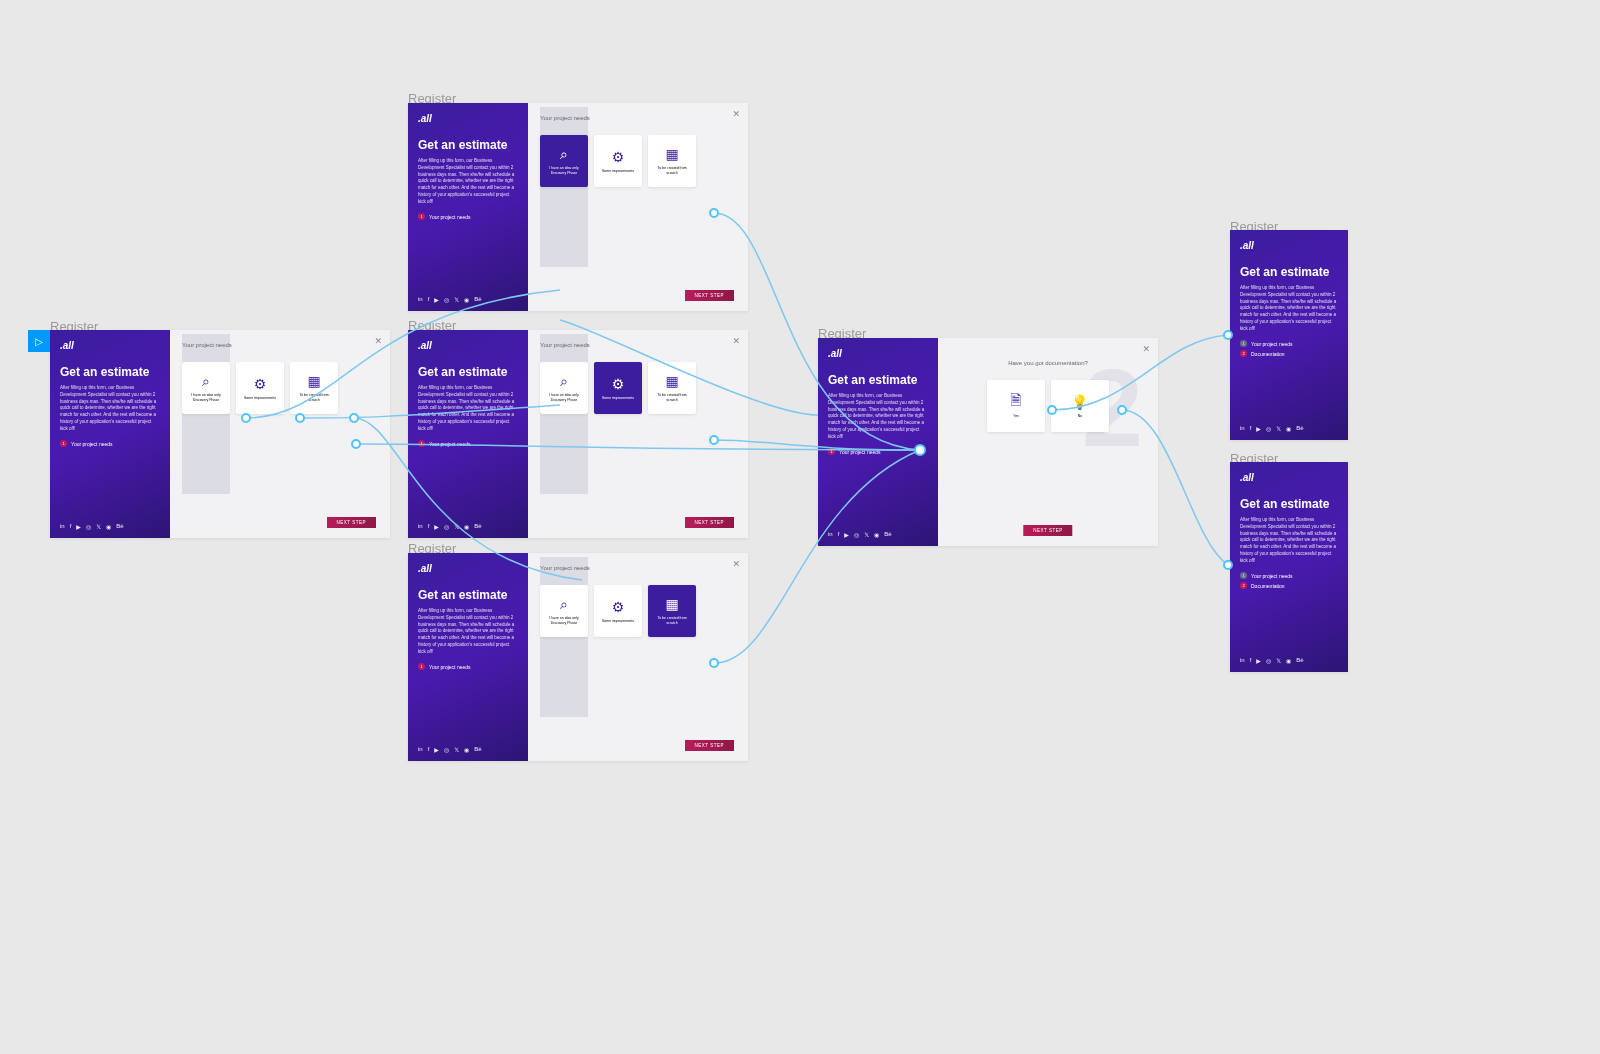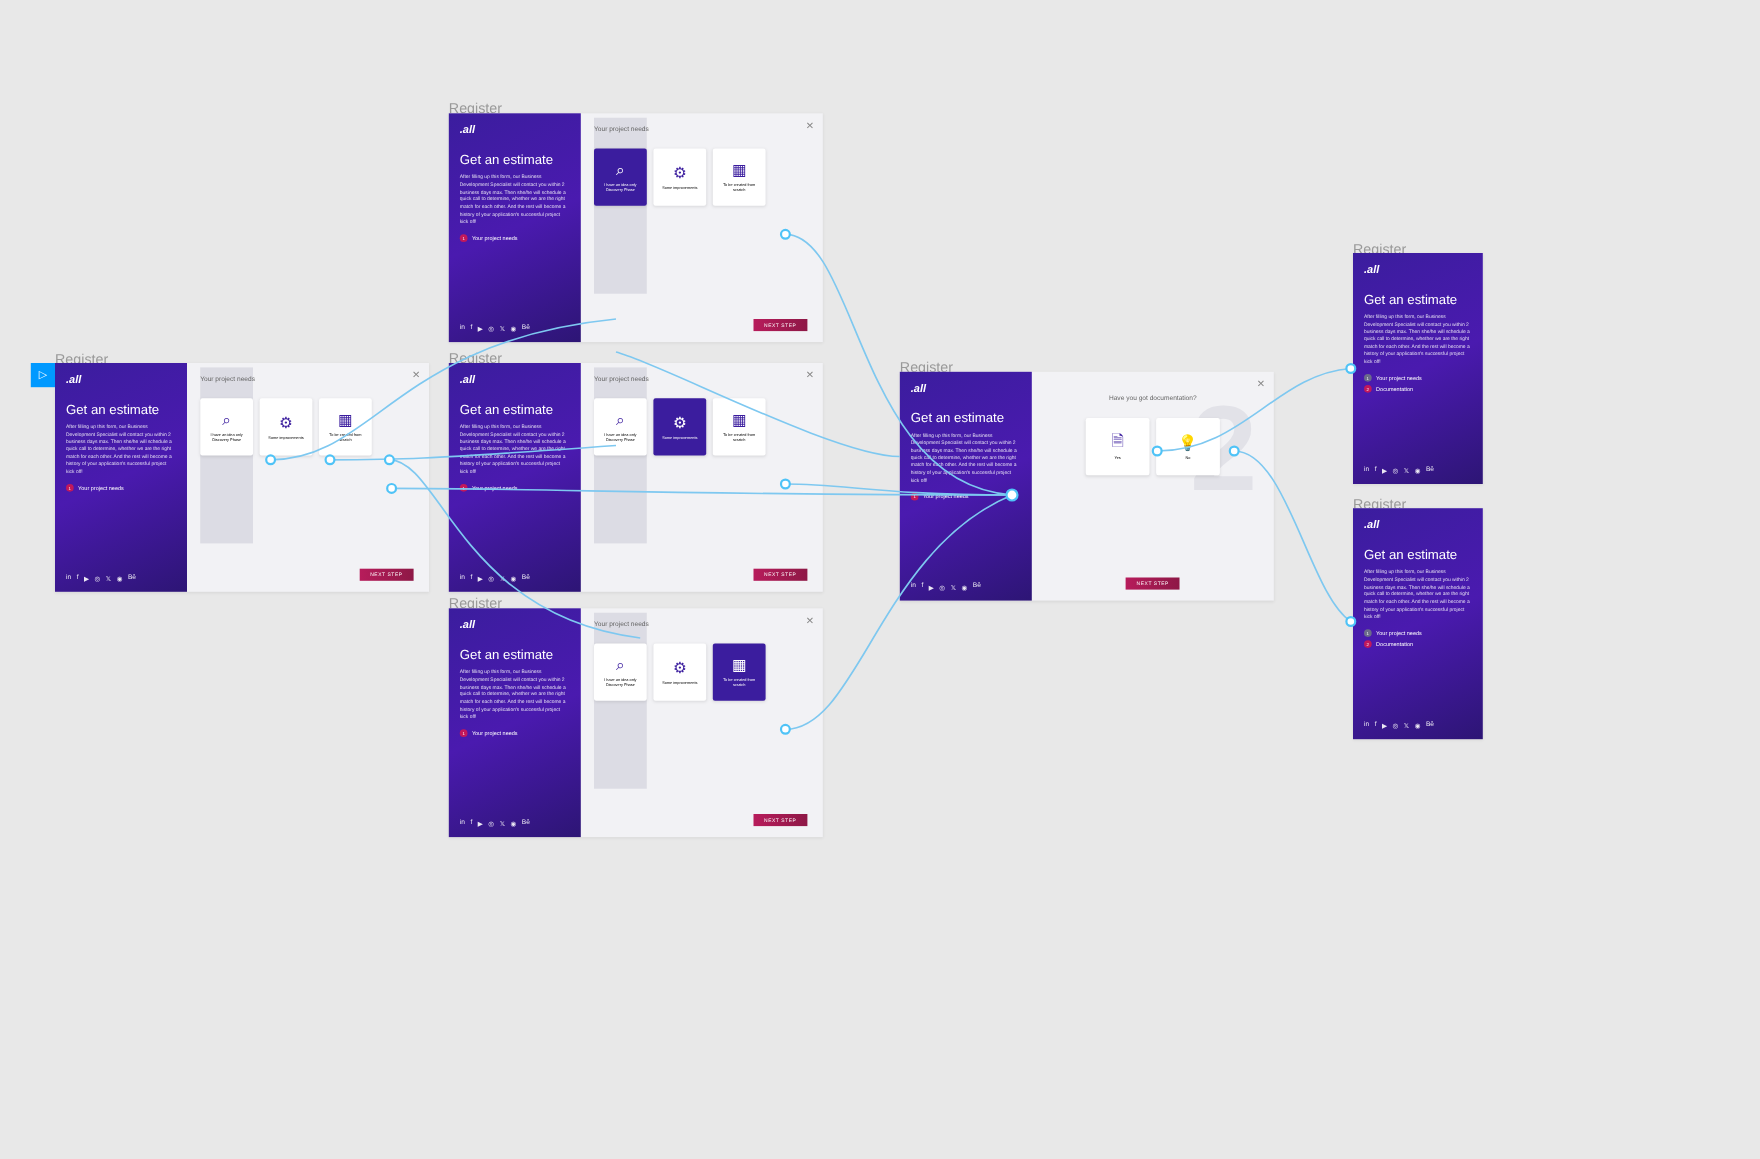--- a/index.html
+++ b/index.html
@@ -27,21 +27,21 @@
   .artboard {
     position:absolute; background:#f2f2f5; display:flex;
     box-shadow:0 1px 3px rgba(0,0,0,0.08);
   }
   .ab-sidebar {
     background:linear-gradient(155deg,#3b1d9e 0%,#4a1aaf 50%,#2d1575 100%);
     color:#fff; position:relative; flex-shrink:0;
     padding:10px; display:flex; flex-direction:column;
   }
   .ab-logo { color:#fff; font-size:10px; font-style:italic; font-weight:bold; margin-bottom:14px; }
-  .ab-title { font-size:12px; font-weight:400; margin-bottom:6px; }
+  .ab-title { font-size:12px; font-weight:700; margin-bottom:6px; }
   .ab-desc { font-size:4.5px; line-height:1.5; opacity:0.85; margin-bottom:8px; max-width:110px; }
   .ab-step { display:flex; align-items:center; gap:4px; font-size:5px; margin-bottom:3px;}
   .ab-step .dot { width:7px; height:7px; border-radius:50%; background:#c2185b; color:#fff; font-size:4px; display:flex; align-items:center; justify-content:center; flex-shrink:0;}
   .ab-step .dot.grey { background:#6b6b8a; }
   .ab-socials { position:absolute; bottom:8px; left:10px; display:flex; gap:5px; }
   .ab-socials span { color:#fff; font-size:6px; opacity:0.9; }
 
   .ab-main { flex:1; position:relative; padding:12px; }
   .ab-close { position:absolute; top:6px; right:8px; color:#888; font-size:9px; cursor:pointer; }
   .ab-section-title { font-size:6px; color:#666; margin-bottom:6px; }

